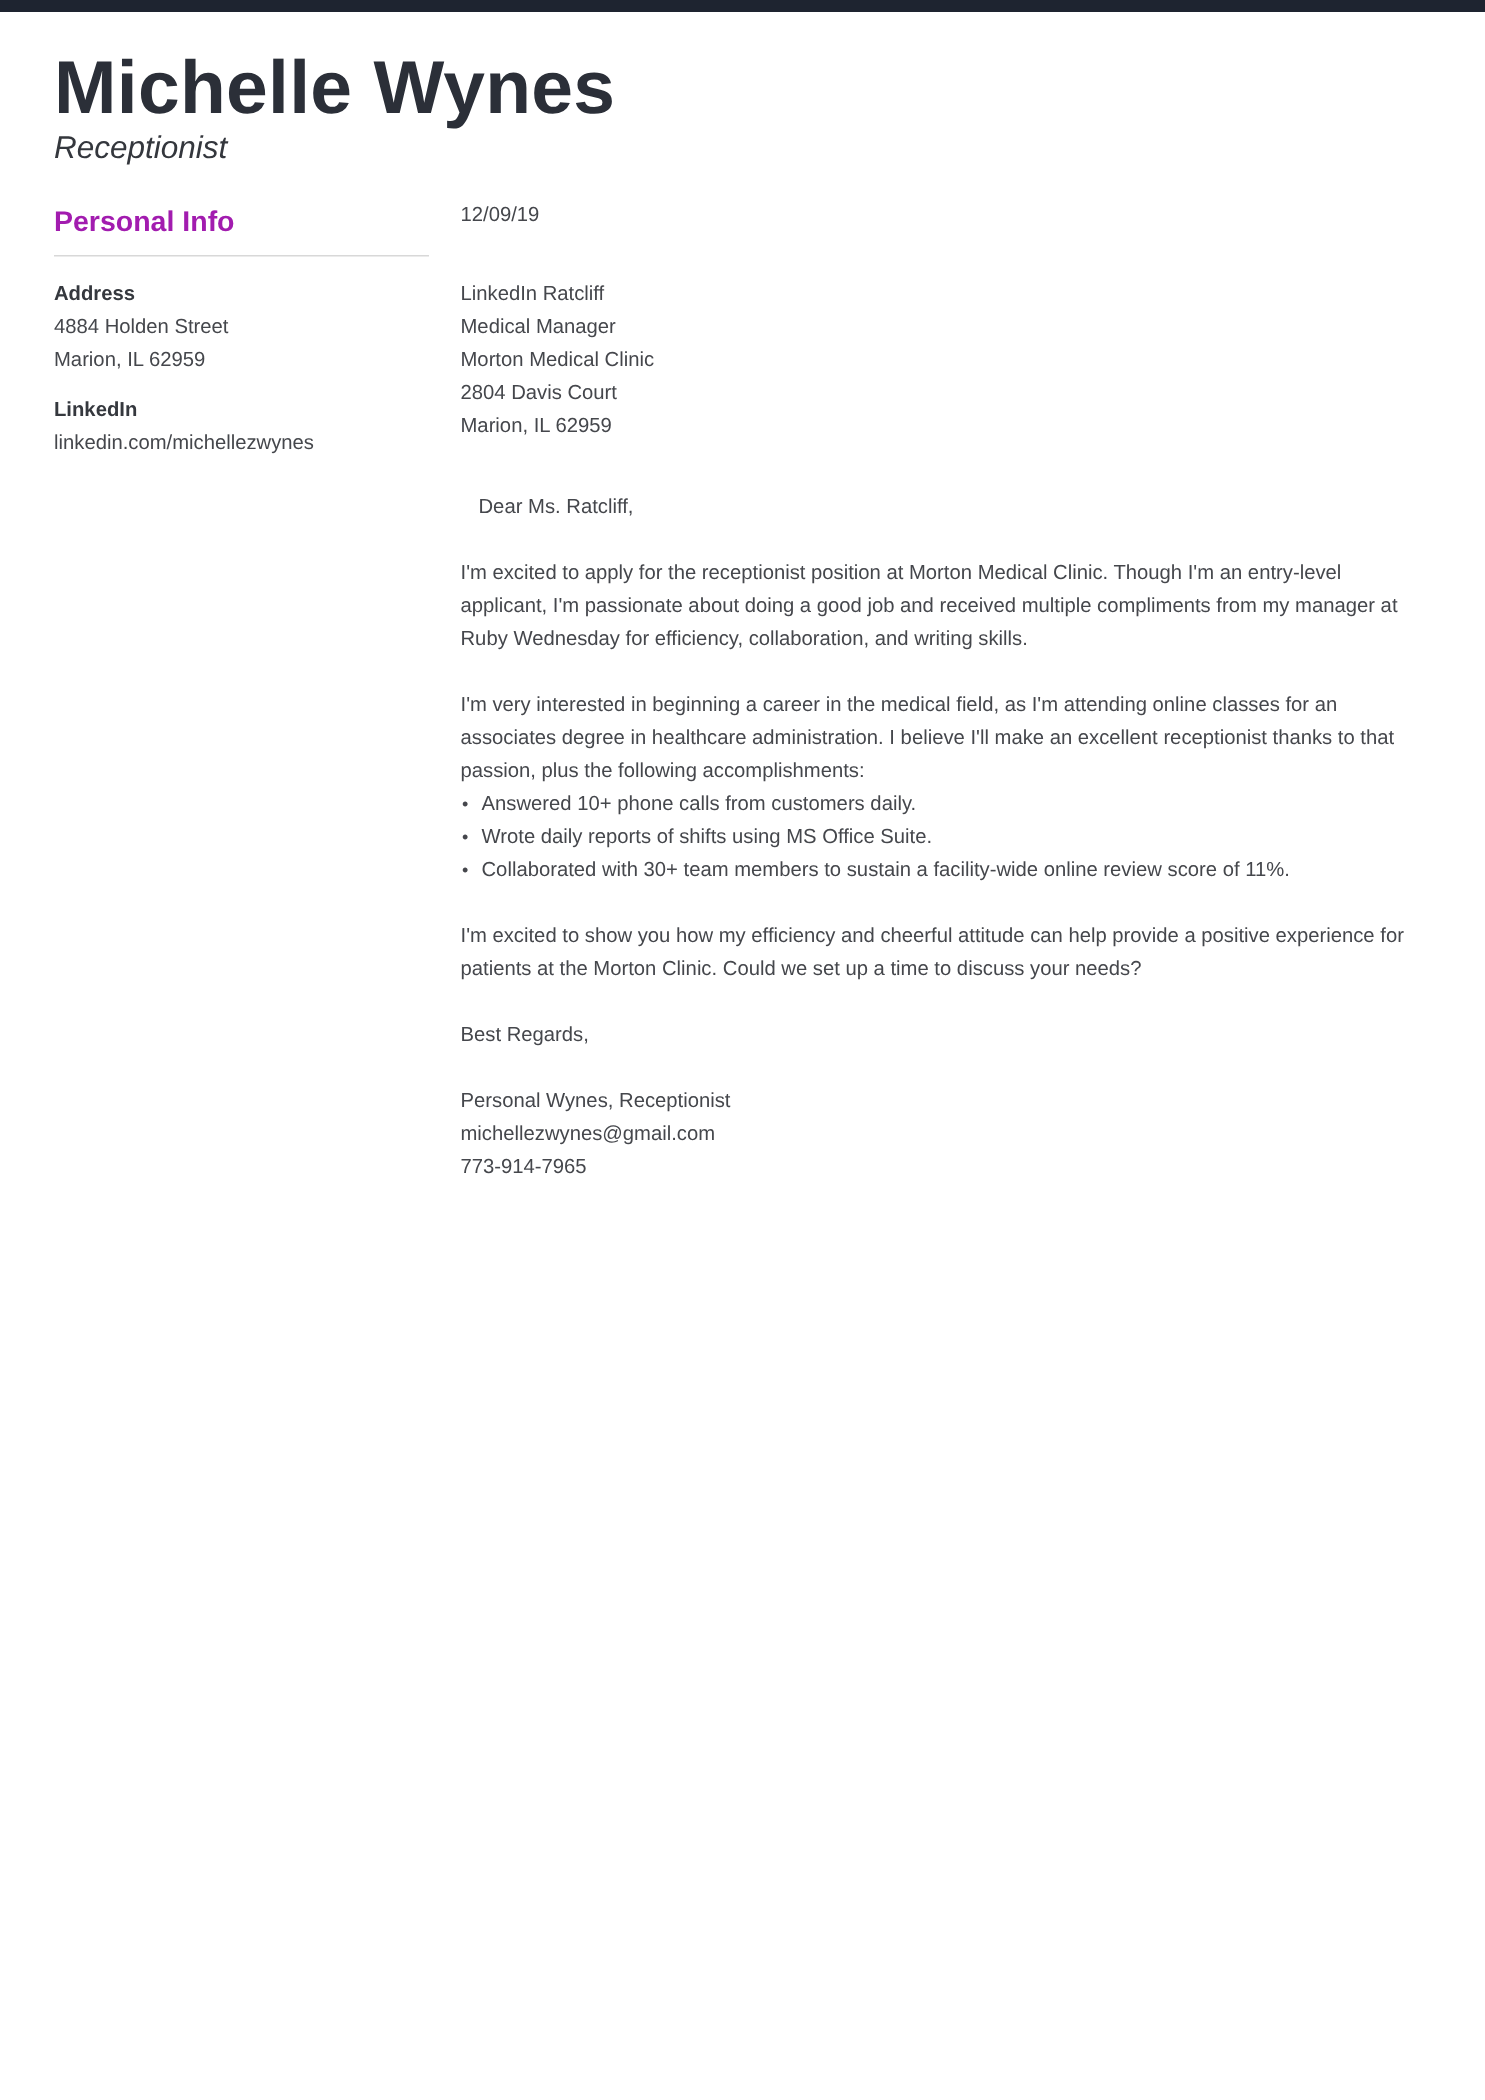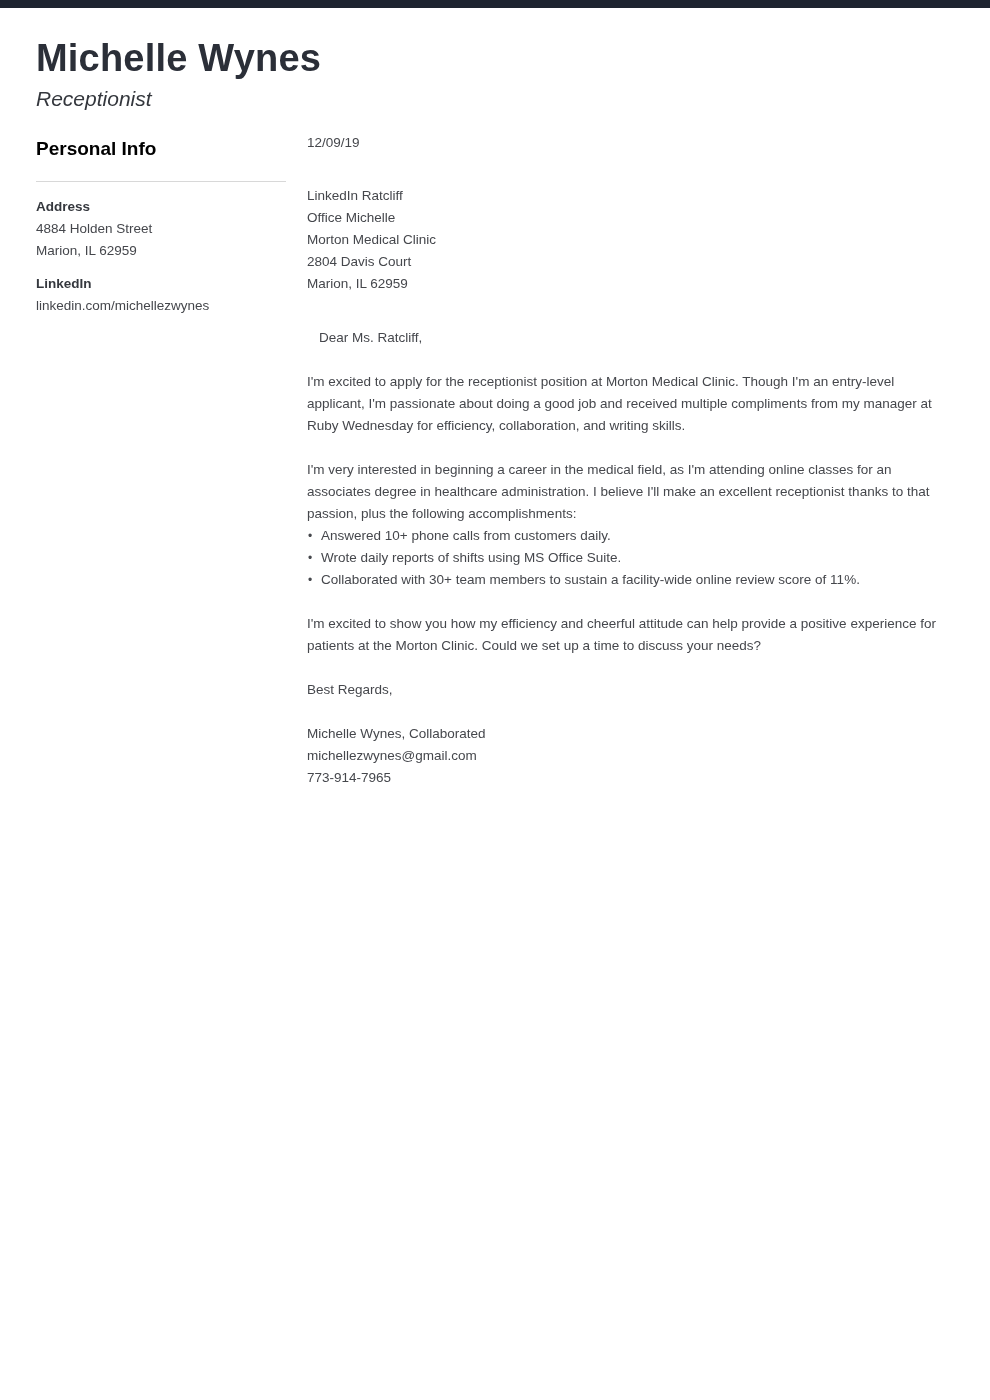--- a/index.html
+++ b/index.html
@@ -16,21 +16,21 @@
     position: absolute;
     top: 0; left: 0;
     width: 100%;
     height: 8px;
     background: #1e2430;
   }
   .page {
     padding: 36px 38px 0 36px;
   }
   .doc-name {
-    font-size: 38px;
+    font-size: 50px;
     font-weight: 700;
     color: #2b2f38;
     line-height: 44px;
     letter-spacing: 0.2px;
   }
   .doc-subtitle {
     font-size: 21px;
     font-style: italic;
     color: #34373d;
     line-height: 24px;
@@ -41,24 +41,24 @@
     margin-top: 22px;
     align-items: flex-start;
   }
   .sidebar {
     width: 250px;
     flex: 0 0 250px;
   }
   .sidebar-heading {
     font-size: 19px;
     font-weight: 700;
-    color: #000000;
+    color: #a21caf;
     line-height: 23px;
     margin-top: 4px;
-    padding-bottom: 21px;
+    padding-bottom: 10px;
     border-bottom: 1px solid #d8d8d8;
   }
   .sidebar-section { margin-top: 14px; }
   .sidebar-section + .sidebar-section { margin-top: 11px; }
   .sidebar-label {
     font-size: 13.5px;
     font-weight: 700;
     color: #35383e;
     line-height: 22px;
   }
@@ -126,21 +126,21 @@
         <div class="sidebar-line">linkedin.com/michellezwynes</div>
       </div>
     </aside>
 
     <main class="main">
 
       <div class="date-line">12/09/19</div>
 
       <div class="recipient-block">
         <div>LinkedIn Ratcliff</div>
-        <div>Office Michelle</div>
+        <div>Medical Manager</div>
         <div>Morton Medical Clinic</div>
         <div>2804 Davis Court</div>
         <div>Marion, IL 62959</div>
       </div>
 
       <div class="salutation">Dear Ms. Ratcliff,</div>
 
       <p class="para">I'm excited to apply for the receptionist position at Morton Medical Clinic. Though I'm an entry-level applicant, I'm passionate about doing a good job and received multiple compliments from my manager at Ruby Wednesday for efficiency, collaboration, and writing skills.</p>
 
       <p class="para">I'm very interested in beginning a career in the medical field, as I'm attending online classes for an associates degree in healthcare administration. I believe I'll make an excellent receptionist thanks to that passion, plus the following accomplishments:</p>
@@ -149,20 +149,20 @@
         <li>Answered 10+ phone calls from customers daily.</li>
         <li>Wrote daily reports of shifts using MS Office Suite.</li>
         <li>Collaborated with 30+ team members to sustain a facility-wide online review score of 11%.</li>
       </ul>
 
       <p class="para">I'm excited to show you how my efficiency and cheerful attitude can help provide a positive experience for patients at the Morton Clinic. Could we set up a time to discuss your needs?</p>
 
       <div class="signoff">Best Regards,</div>
 
       <div class="signature-block">
-        <div>Michelle Wynes, Collaborated</div>
+        <div>Personal Wynes, Receptionist</div>
         <div>michellezwynes@gmail.com</div>
         <div>773-914-7965</div>
       </div>
 
     </main>
   </div>
 </div>
 
 </body></html>

